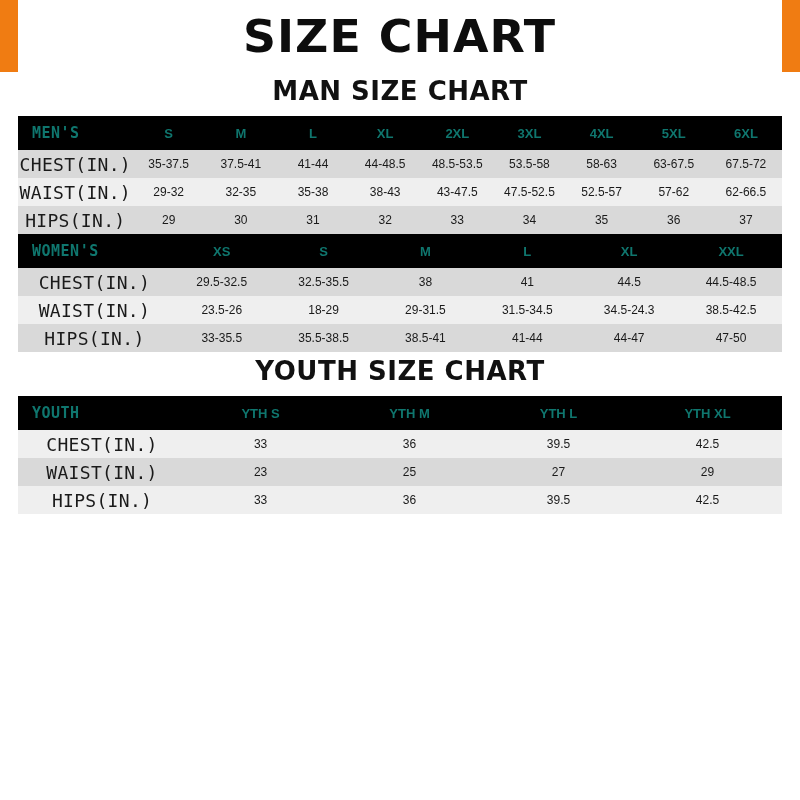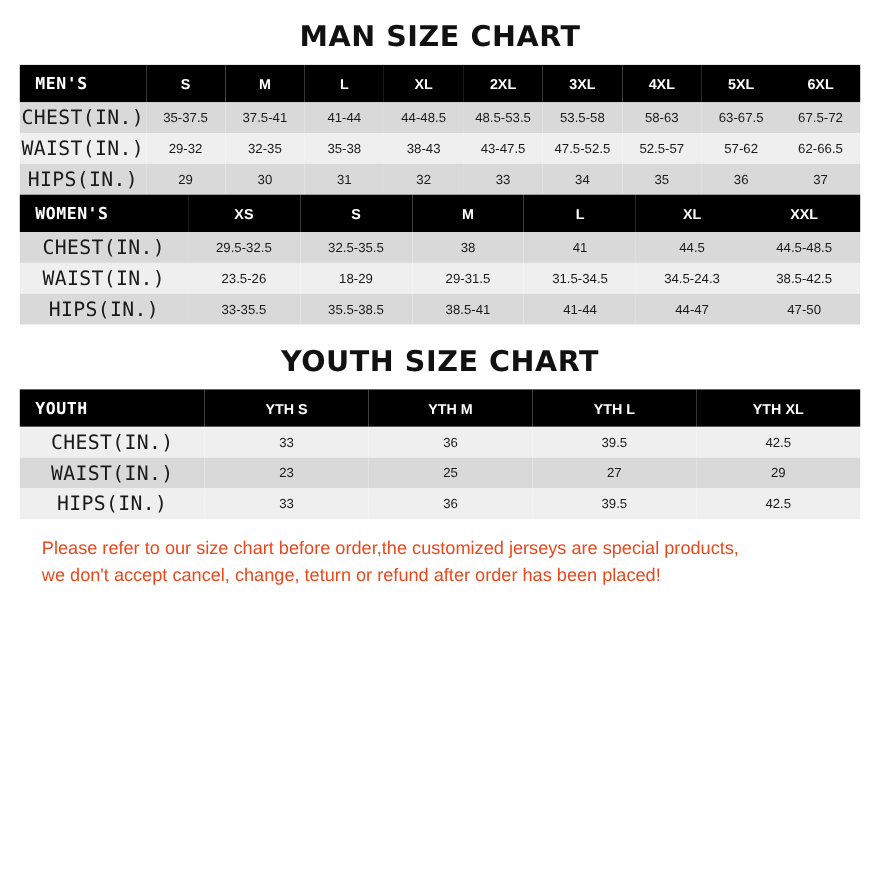--- a/index.html
+++ b/index.html
@@ -53,41 +53,41 @@
     padding: 0 18px;
     box-sizing: border-box;
   }
   .section-title {
     text-align: center;
     font-family: "DejaVu Sans", sans-serif;
     font-weight: bold;
     font-size: 26px;
     color: #111111;
     letter-spacing: 0.5px;
-    margin: 19px 0 10px 0;
+    margin: 4px 0 10px 0;
   }
   table.chart {
     width: 100%;
     border-collapse: collapse;
     table-layout: fixed;
     font-family: "Liberation Sans", sans-serif;
   }
   table.chart th,
   table.chart td {
     text-align: center;
     font-size: 12px;
     color: #1a1a1a;
     padding: 0;
     height: 28px;
     vertical-align: middle;
     white-space: nowrap;
   }
   table.chart thead th {
     background: #000000;
-    color: #ffffff;
+    color: #0f766e;
     font-size: 13px;
     height: 34px;
     font-weight: bold;
   }
   table.chart thead th.rowlabel {
     text-align: left;
     padding-left: 14px;
     font-family: "DejaVu Sans Mono", monospace;
     font-weight: bold;
     font-size: 15px;
@@ -119,20 +119,25 @@
     line-height: 1.45;
     text-align: left;
   }
   .note span { display: block; }
 </style>
 </head>
 <body>
 
 <div class="page">
 
+  <div class="banner">
+    <div class="banner-inner">
+      <div class="banner-title">SIZE CHART</div>
+    </div>
+  </div>
 
   <div class="content">
 
     <div class="section-title">MAN SIZE CHART</div>
     <table class="chart men">
       <colgroup>
         <col class="c0">
           <col>
           <col>
           <col>
@@ -285,19 +290,15 @@
         <tr class="even">
           <td class="rowlabel">HIPS(IN.)</td>
           <td>33</td>
           <td>36</td>
           <td>39.5</td>
           <td>42.5</td>
         </tr>
       </tbody>
     </table>
 
-    <div class="note">
-      <span>Please refer to our size chart before order,the customized jerseys are special products,</span>
-      <span>we don't accept cancel, change, teturn or refund after order has been placed!</span>
-    </div>
 
   </div>
 </div>
 
 </body></html>

